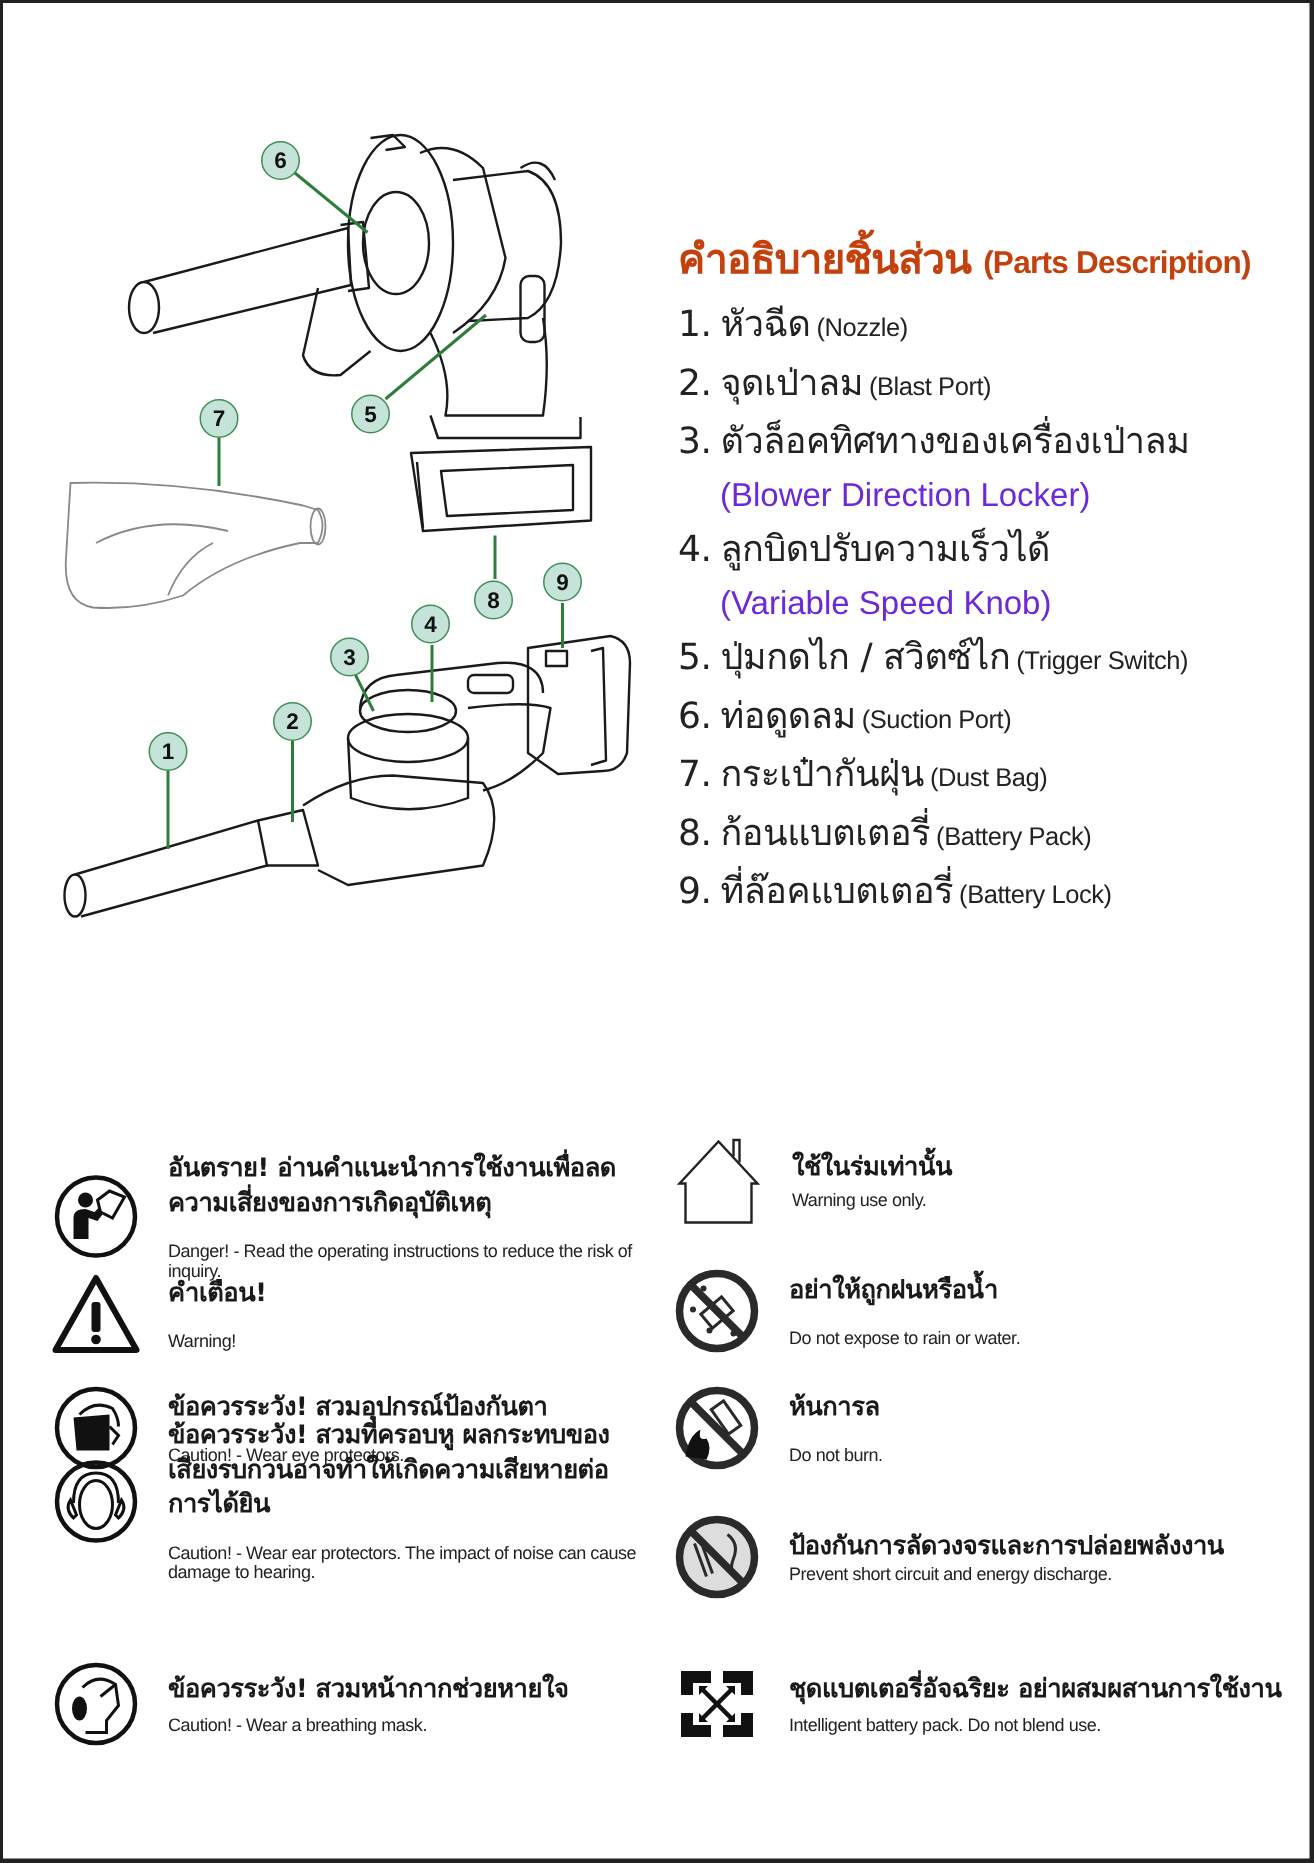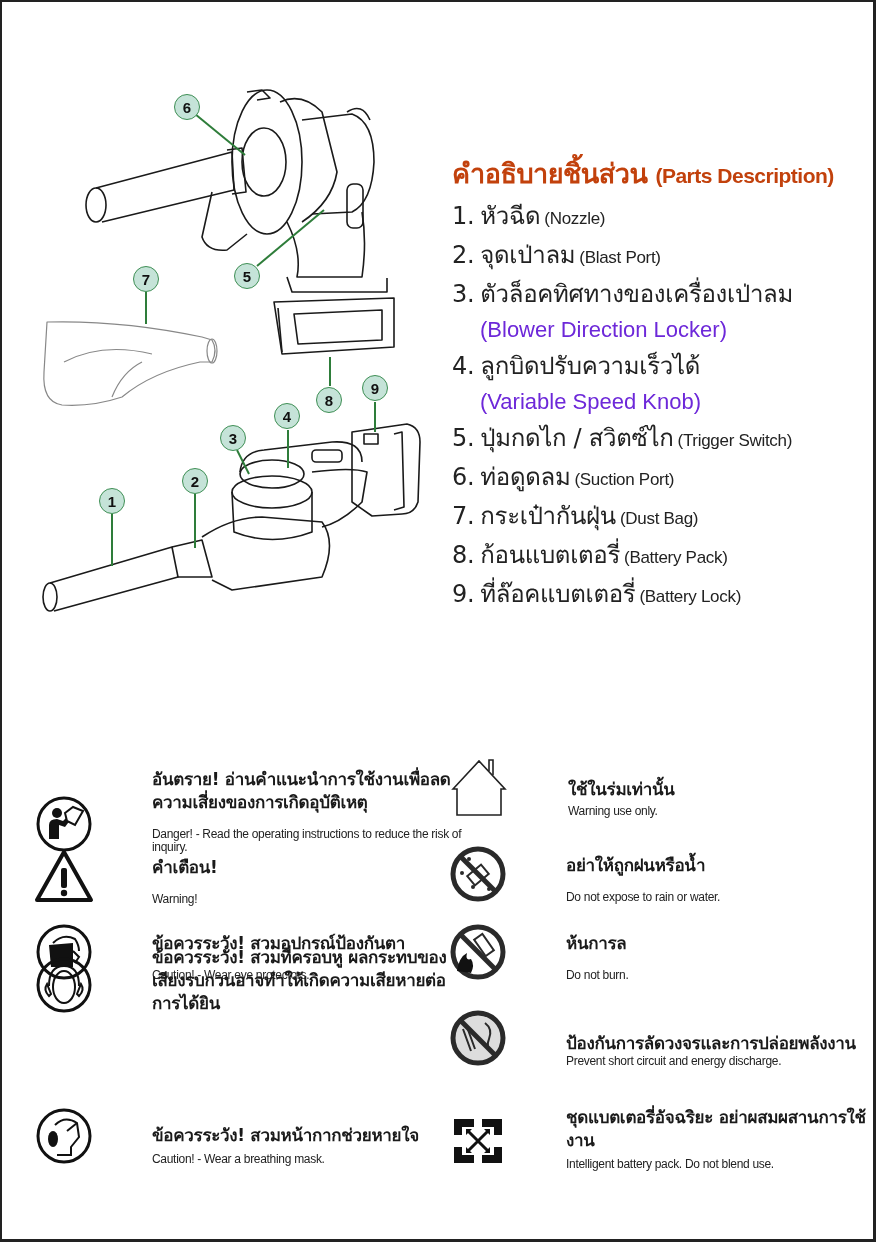--- a/index.html
+++ b/index.html
@@ -24,21 +24,21 @@
     .parts { position: absolute; left: 450px; top: 150px; width: 420px; }
     .parts-title { font-size: 27px; font-weight: bold; color: #c2410c; line-height: 44px; white-space: nowrap; letter-spacing: -0.5px; }
     .parts-title .en { font-family: "Liberation Sans", sans-serif; font-size: 21px; font-weight: bold; margin-left: 8px; }
     .part-item { font-size: 24px; color: #222; line-height: 36px; white-space: nowrap; letter-spacing: -0.3px; }
     .part-item .num { margin-right: 6px; }
     .part-item .en { font-size: 17px; font-family: "Liberation Sans", sans-serif; margin-left: 4px; }
     .part-sub { font-size: 22px; font-family: "Liberation Sans", sans-serif; line-height: 36px; padding-left: 28px; color: #6d28d9; white-space: nowrap; }
     
     .symbols-title { position: absolute; left: 34px; top: 700px; font-size: 28px; font-weight: bold; color: #1a1a1a; white-space: nowrap; }
     .symbols-title .en { font-family: "Liberation Sans", sans-serif; font-size: 19px; font-weight: normal; margin-left: 6px; }
-    .sym { position: absolute; display: flex; align-items: flex-end; gap: 40px; }
+    .sym { position: absolute; display: flex; align-items: center; }
     .sym .icon { width: 60px; height: 60px; flex: 0 0 60px; display: flex; align-items: center; justify-content: center; }
     .sym .text { margin-left: 18px; }
     .sym .th { font-size: 17px; font-weight: bold; color: #1a1a1a; line-height: 23px; letter-spacing: -0.3px; }
     .sym .en { font-family: "Liberation Sans", sans-serif; font-size: 12px; color: #222; line-height: 13px; letter-spacing: -0.3px; margin-top: 14px; }
   </style>
 </head>
 <body>
 
 <div class="page">
 
@@ -180,20 +180,21 @@
       <svg width="58" height="58" viewBox="0 0 58 58">
           <circle cx="29" cy="29" r="26" fill="none" stroke="#111" stroke-width="3"></circle>
           <ellipse cx="29" cy="31" rx="11" ry="16" fill="none" stroke="#111" stroke-width="2"></ellipse>
           <path d="M14 30 Q14 10 29 10 Q44 10 44 30" fill="none" stroke="#111" stroke-width="2"></path>
           <path d="M12 28 Q8 34 14 40 L16 38 Z" fill="none" stroke="#111" stroke-width="2"></path>
           <path d="M46 28 Q50 34 44 40 L42 38 Z" fill="none" stroke="#111" stroke-width="2"></path>
         </svg>
     </div>
     <div class="text">
       <div class="th" style="width:310px;">ข้อควรระวัง! สวมที่ครอบหู ผลกระทบของเสียงรบกวนอาจทำให้เกิดความเสียหายต่อการได้ยิน</div>
+      <div class="en" style="width:320px;">Caution! - Wear ear protectors. The impact of noise can cause damage to hearing.</div>
     </div>
   </div>
 
   <div class="sym" style="left:32px; top:1104px;">
     <div class="icon">
       <svg width="58" height="58" viewBox="0 0 58 58">
           <circle cx="29" cy="29" r="26" fill="none" stroke="#111" stroke-width="3"></circle>
           <path d="M20 18 Q30 8 42 16 L44 30 L36 40 L36 48 L22 48" fill="none" stroke="#111" stroke-width="2"></path>
           <ellipse cx="18" cy="32" rx="5" ry="8" fill="#111"></ellipse>
           <line x1="32" y1="24" x2="42" y2="16" stroke="#111" stroke-width="2"></line>

